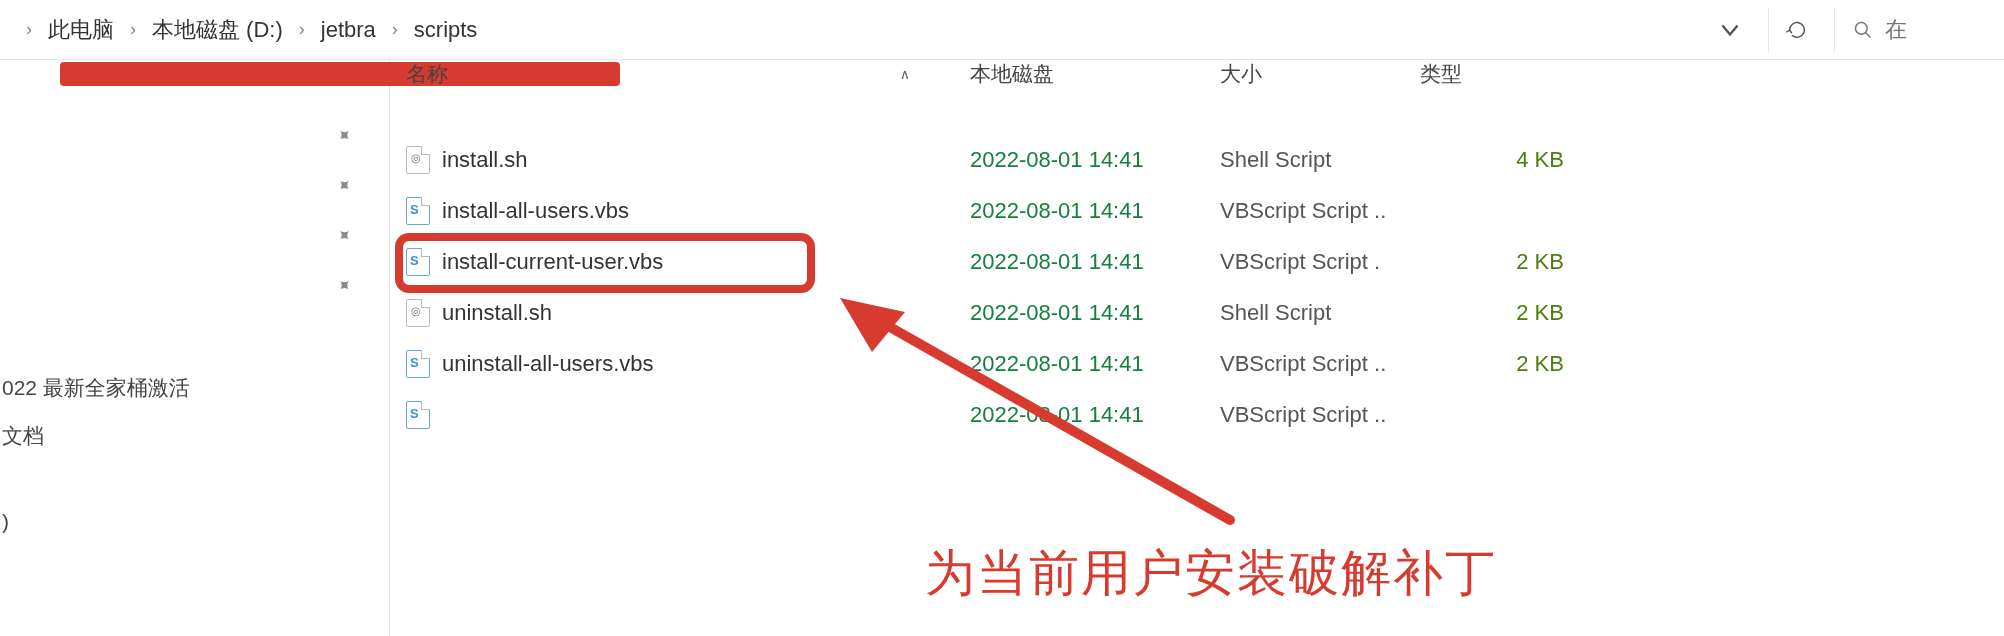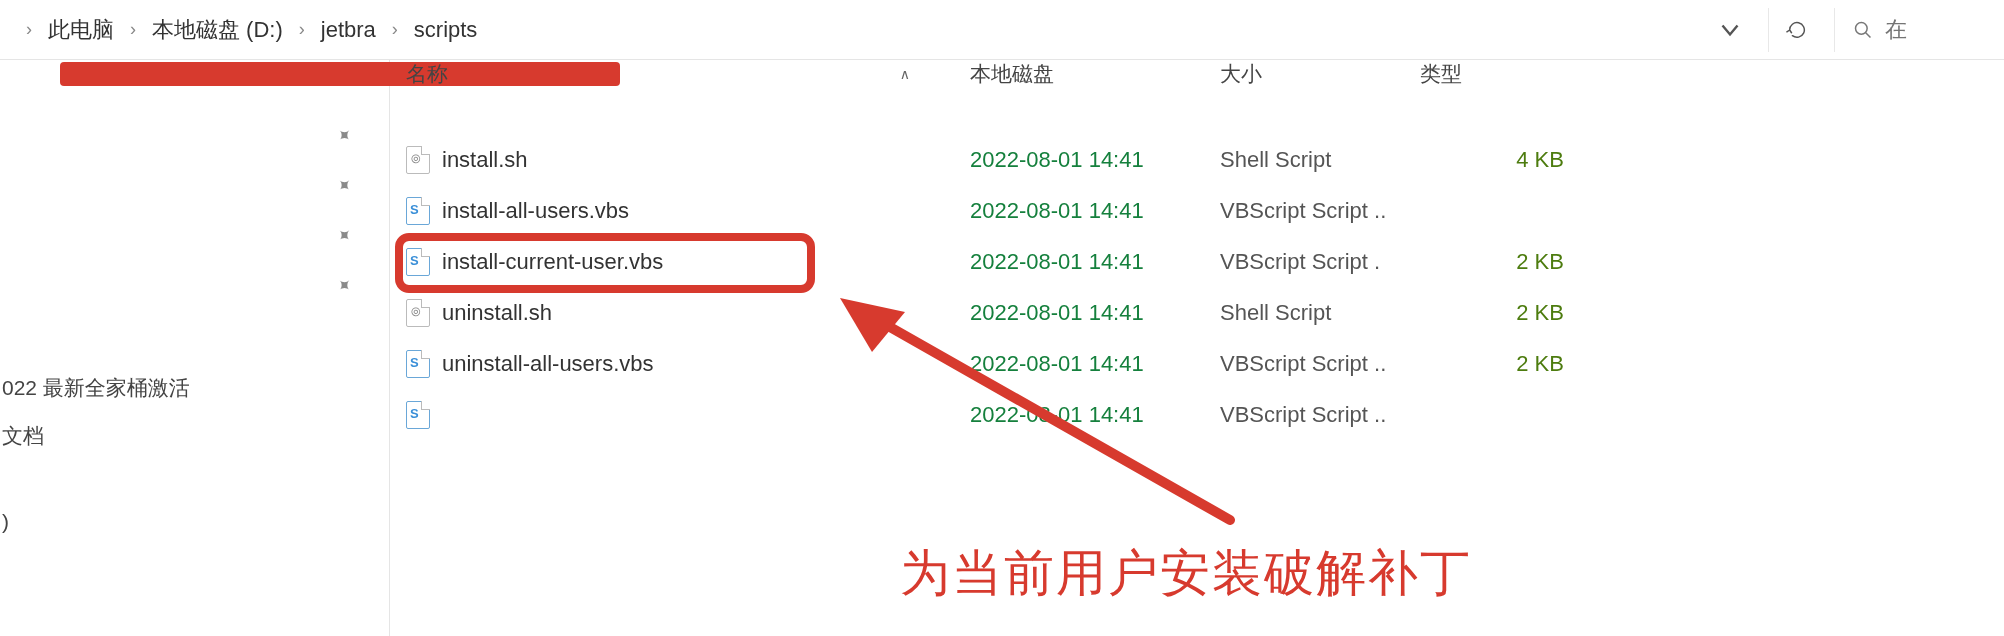--- a/index.html
+++ b/index.html
@@ -149,21 +149,21 @@
 
   .arrow-svg {
     position: absolute;
     left: 420px; top: 220px;
     width: 500px; height: 260px;
     pointer-events: none;
   }
 
   .annotation {
     position: absolute;
-    left: 510px; top: 480px;
+    left: 535px; top: 480px;
     font-size: 50px;
     color: #d73a2e;
     letter-spacing: 2px;
   }
 </style>
 </head>
 <body>
 
 <div class="address-bar">
   <div class="crumbs">

